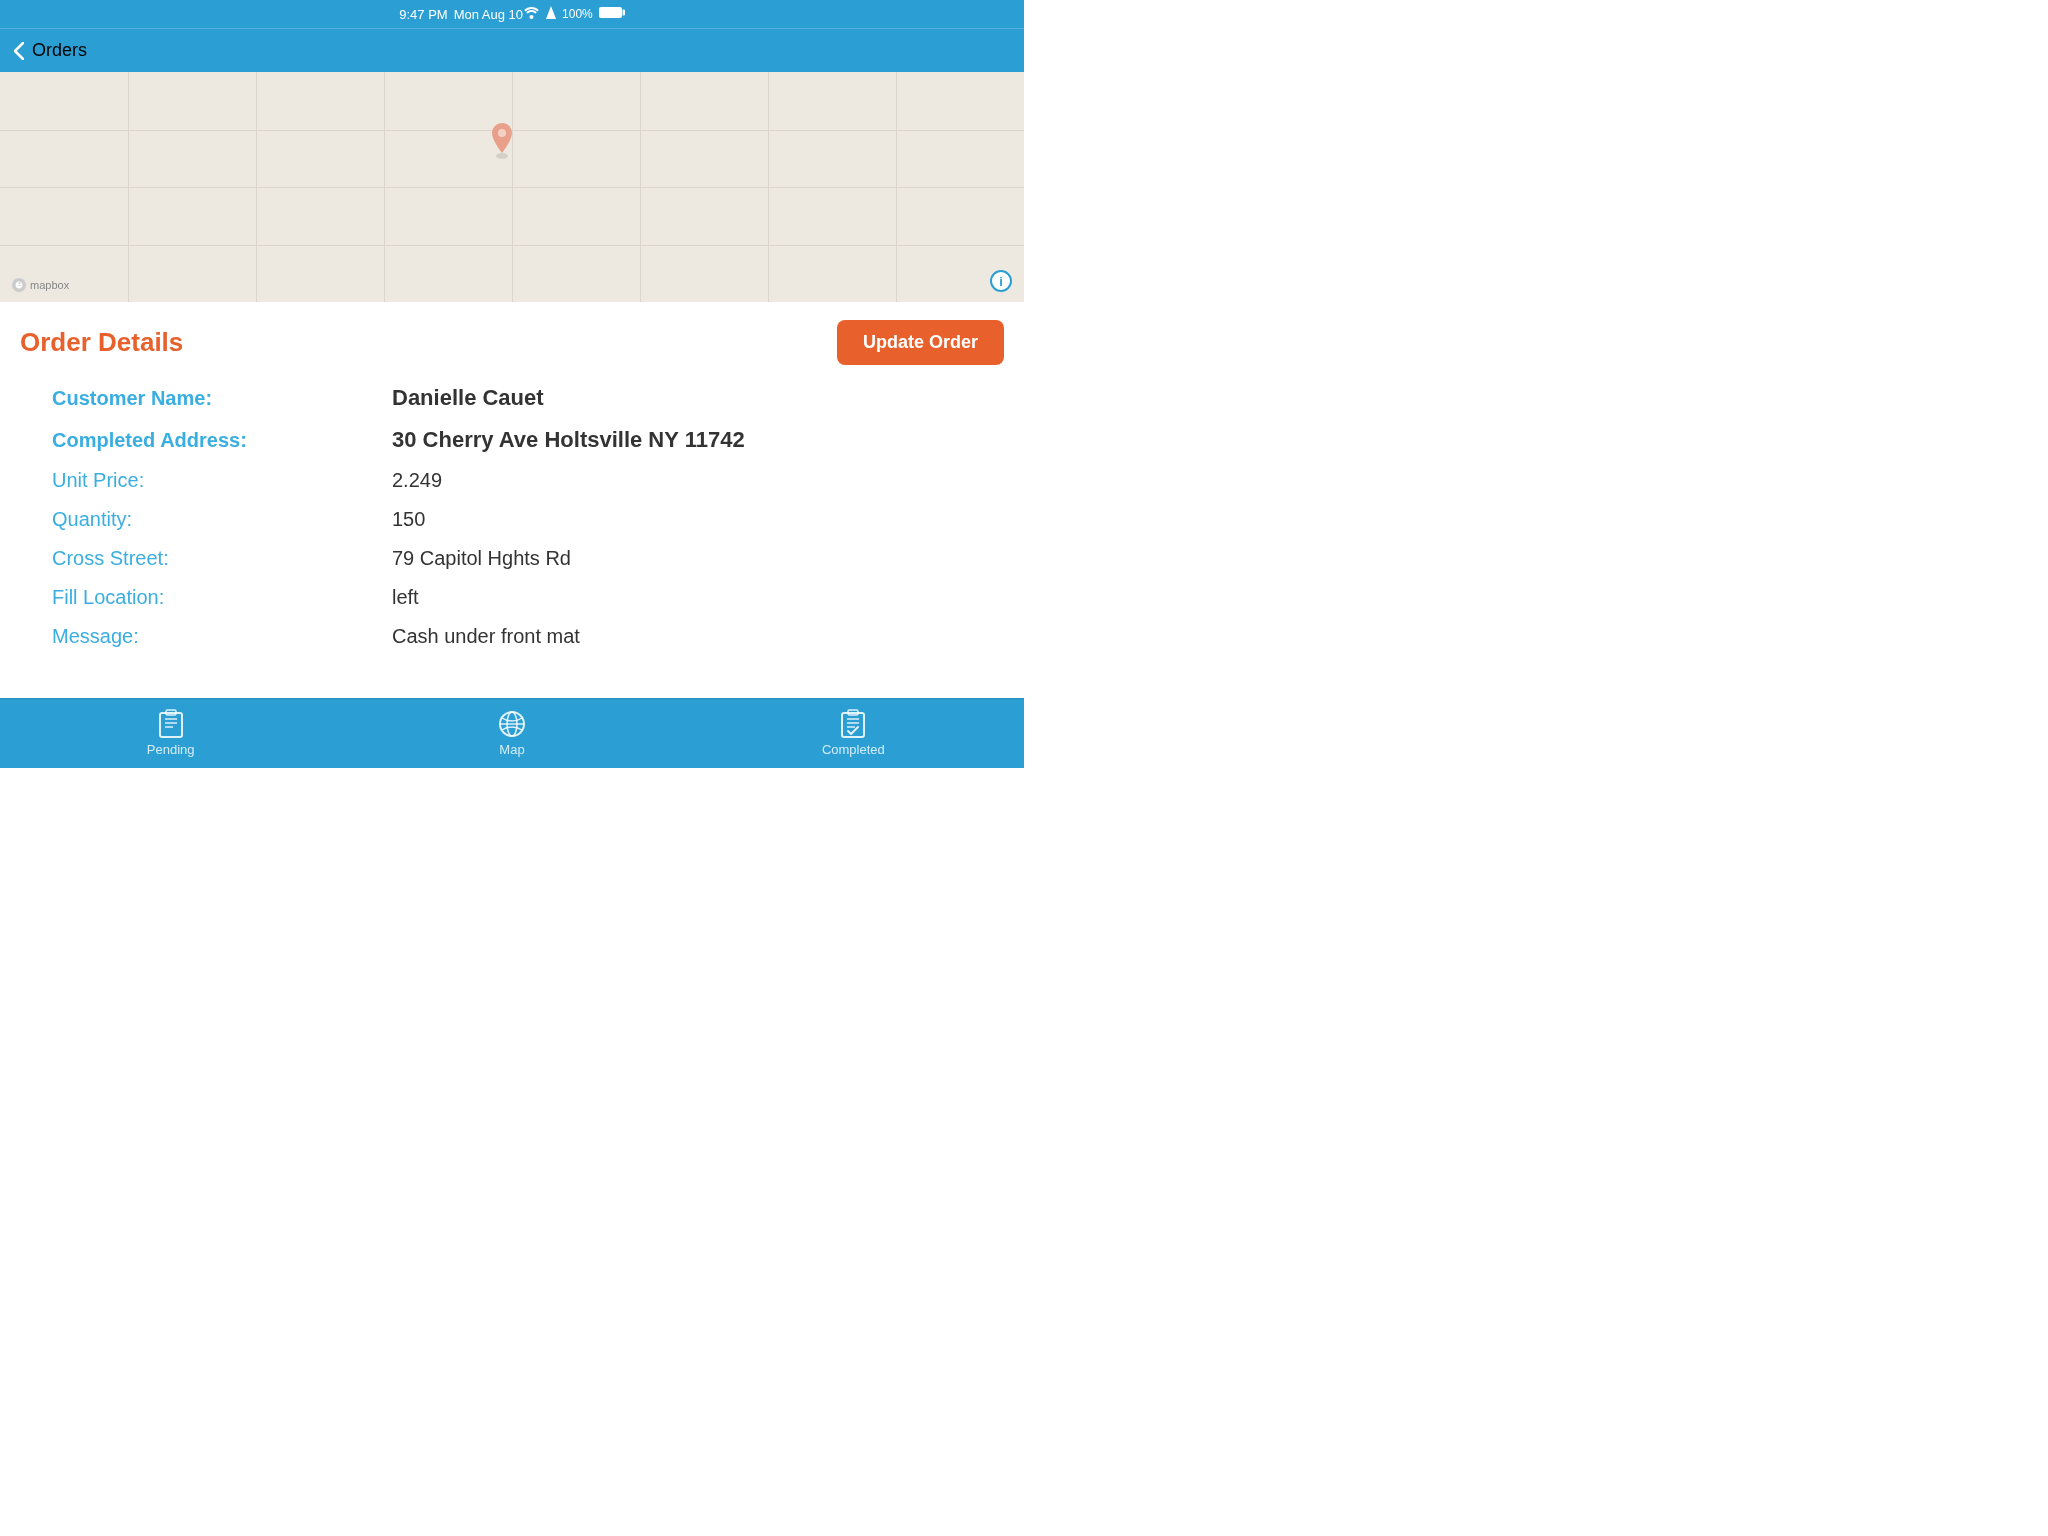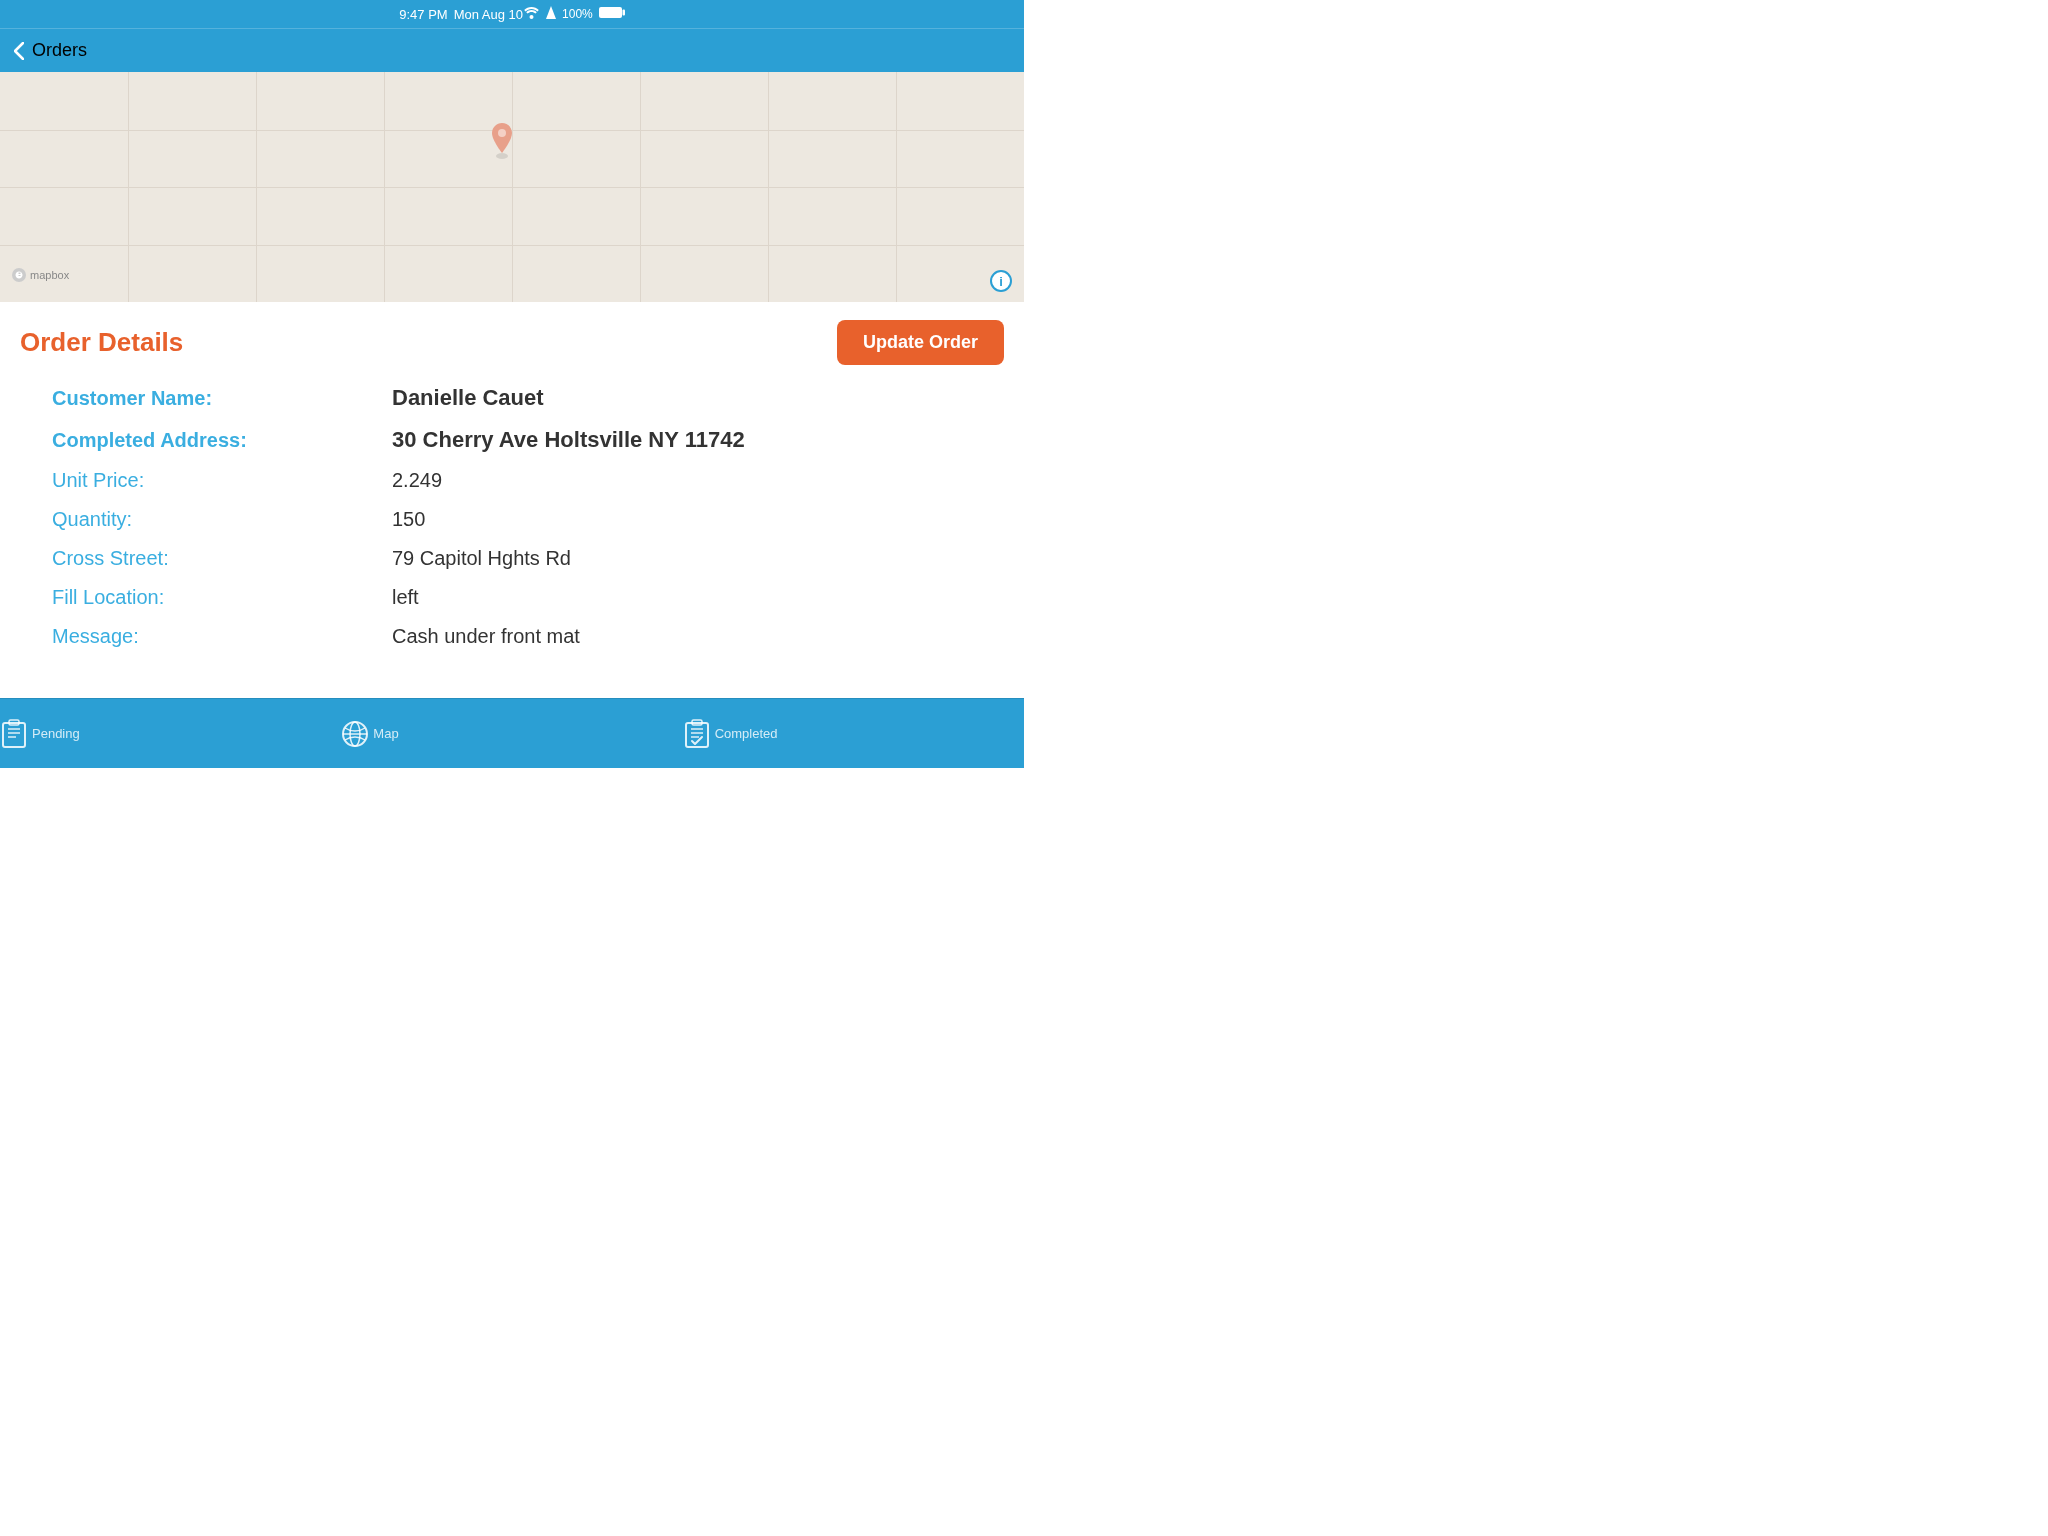--- a/index.html
+++ b/index.html
@@ -68,21 +68,21 @@
     #map-pin {
       position: absolute;
       left: 49%;
       top: 38%;
       transform: translate(-50%, -100%);
       width: 28px;
       height: 36px;
     }
     #mapbox-logo {
       position: absolute;
-      bottom: 20px;
+      bottom: 10px;
       left: 12px;
       color: #888;
       font-size: 11px;
       display: flex;
       align-items: center;
       gap: 4px;
     }
     #map-info-btn {
       position: absolute;
       bottom: 10px;
@@ -166,21 +166,21 @@
       right: 0;
       background: #2b9fd4;
       height: 70px;
       display: flex;
       align-items: center;
       justify-content: space-around;
       border-top: 1px solid rgba(0,0,0,0.1);
     }
     .tab-item {
       display: flex;
-      flex-direction: row;
+      flex-direction: column;
       align-items: center;
       gap: 4px;
       color: rgba(255,255,255,0.8);
       font-size: 13px;
       cursor: pointer;
       flex: 1;
     }
     .tab-icon {
       width: 28px;
       height: 28px;

